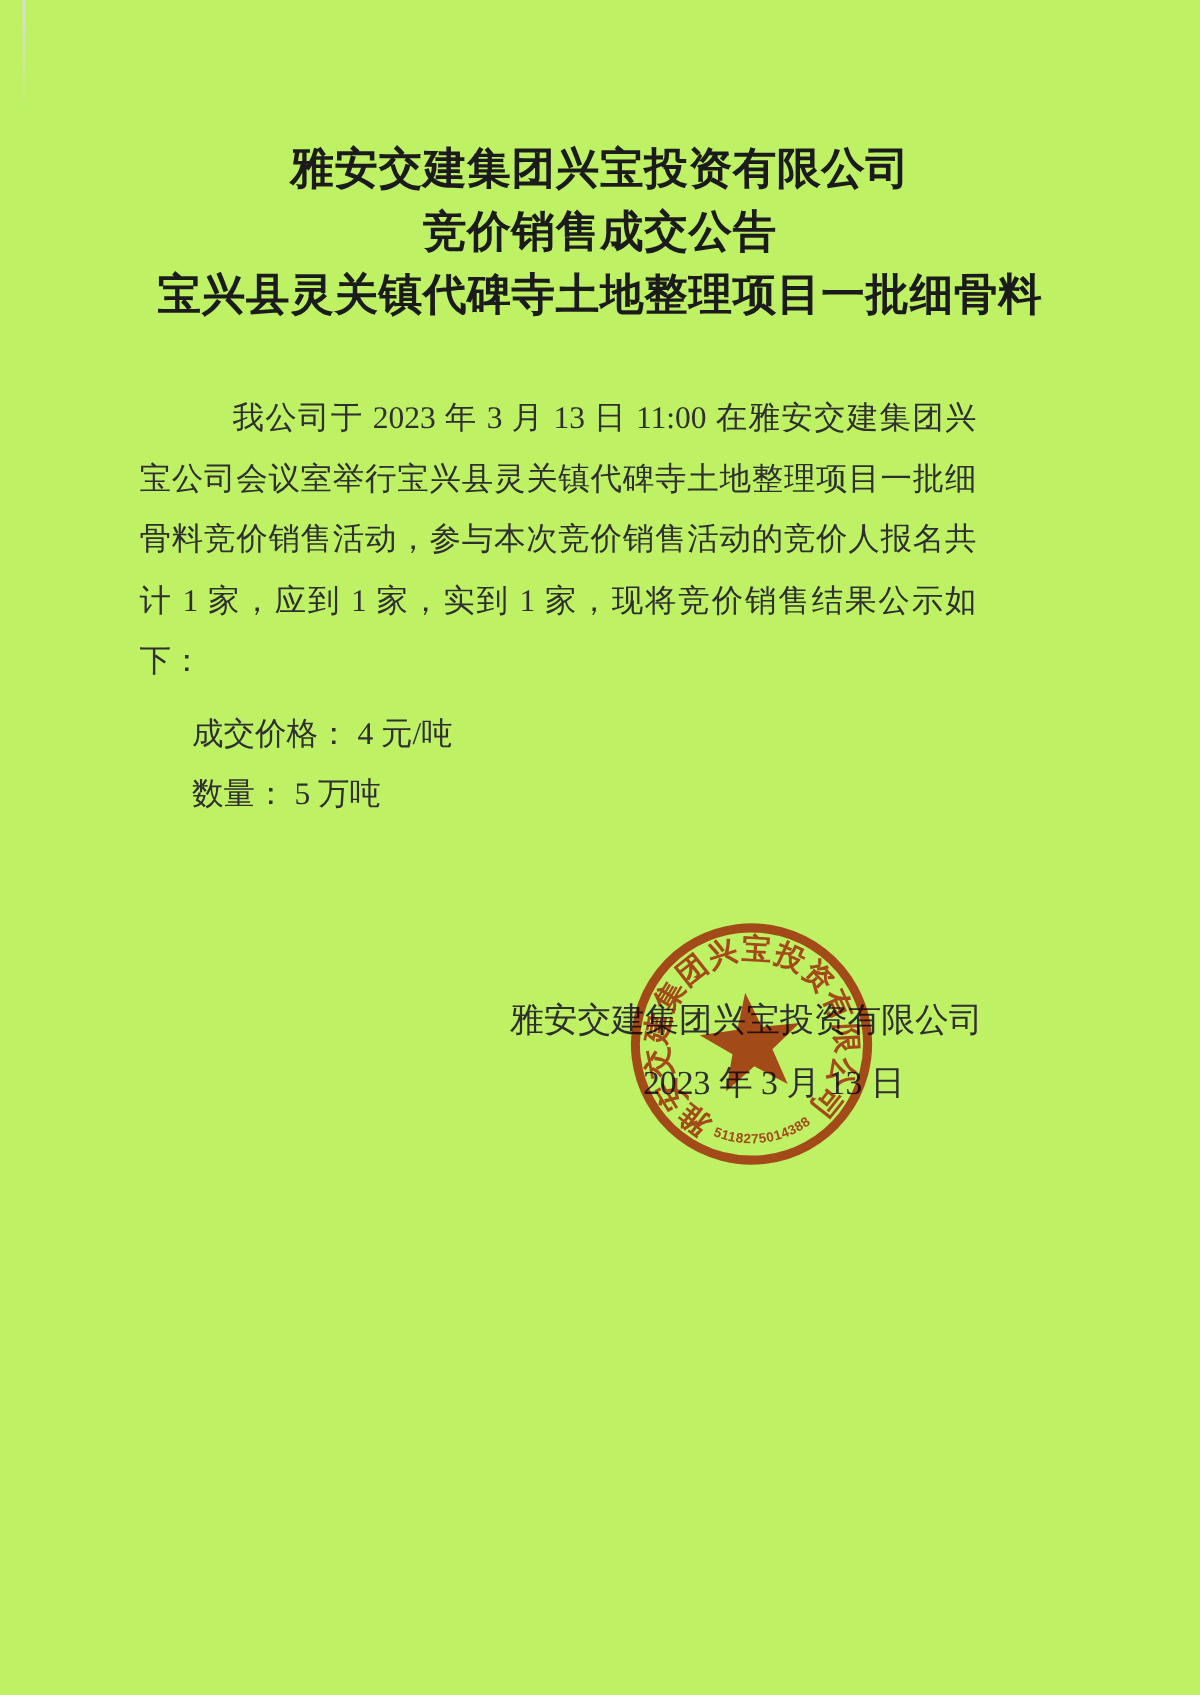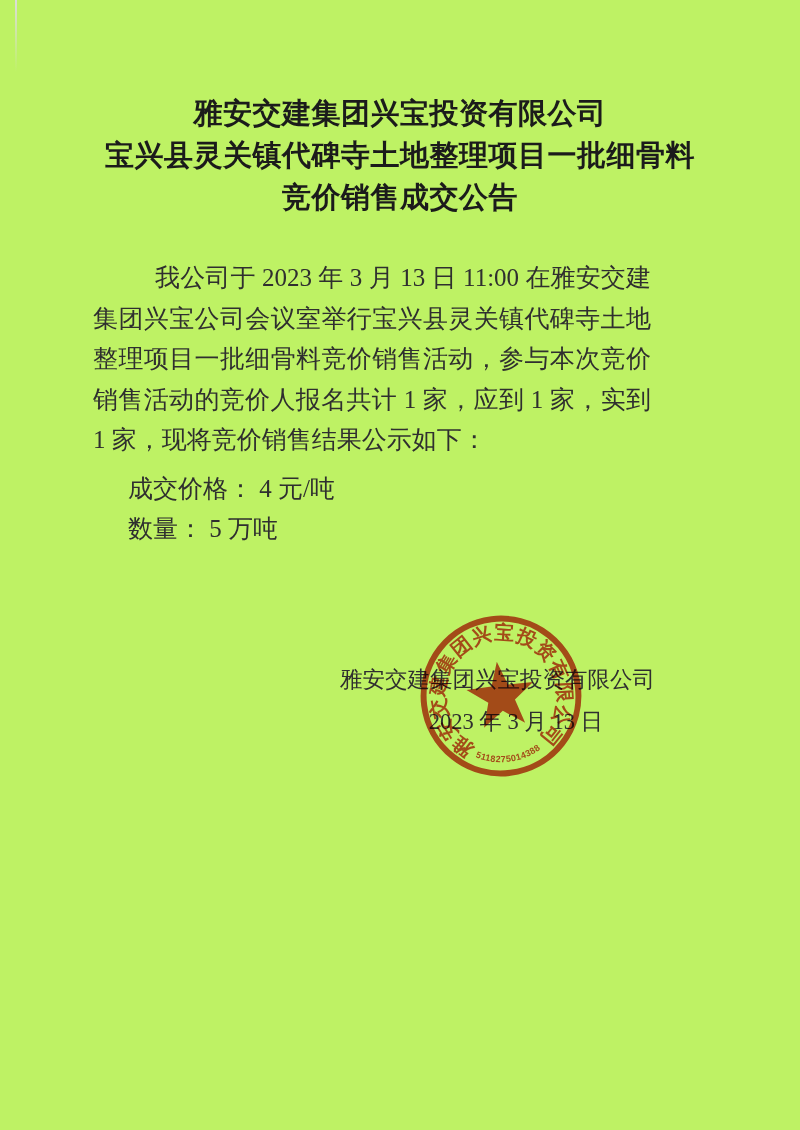--- a/index.html
+++ b/index.html
@@ -20,21 +20,21 @@
     position: absolute; top: 92px; left: 0; width: 800px;
     text-align: center;
     font-weight: 700;
     font-size: 29px;
     line-height: 42px;
     color: #1b1b1b;
     letter-spacing: 0.5px;
   }
   .content {
     position: absolute; top: 258px; left: 93px; width: 558px;
-    font-size: 25px;
+    font-size: 21px;
     line-height: 40.5px;
   }
   .para {
     margin: 0;
     text-align: justify;
     text-indent: 62px;
   }
   .details { margin-top: 8px; }
   .detail { padding-left: 35px; white-space: nowrap; }
   .detail .lbl::after { content: " "; }
@@ -69,22 +69,22 @@
 </style>
 </head>
 <body>
 
 <div class="page">
 
   <div class="scan-edge"></div>
 
   <header class="title">
     <div>雅安交建集团兴宝投资有限公司</div>
+    <div>竞价销售成交公告</div>
     <div>宝兴县灵关镇代碑寺土地整理项目一批细骨料</div>
-    <div>竞价销售成交公告</div>
   </header>
 
   <section class="content">
     <p class="para">我公司于 2023 年 3 月 13 日 11:00 在雅安交建集团兴宝公司会议室举行宝兴县灵关镇代碑寺土地整理项目一批细骨料竞价销售活动，参与本次竞价销售活动的竞价人报名共计 1 家，应到 1 家，实到 1 家，现将竞价销售结果公示如下：</p>
     <div class="details">
       <div class="detail">
         <span class="lbl">成交价格：</span><span>4 元/吨</span>
       </div>
       <div class="detail">
         <span class="lbl">数量：</span><span>5 万吨</span>

